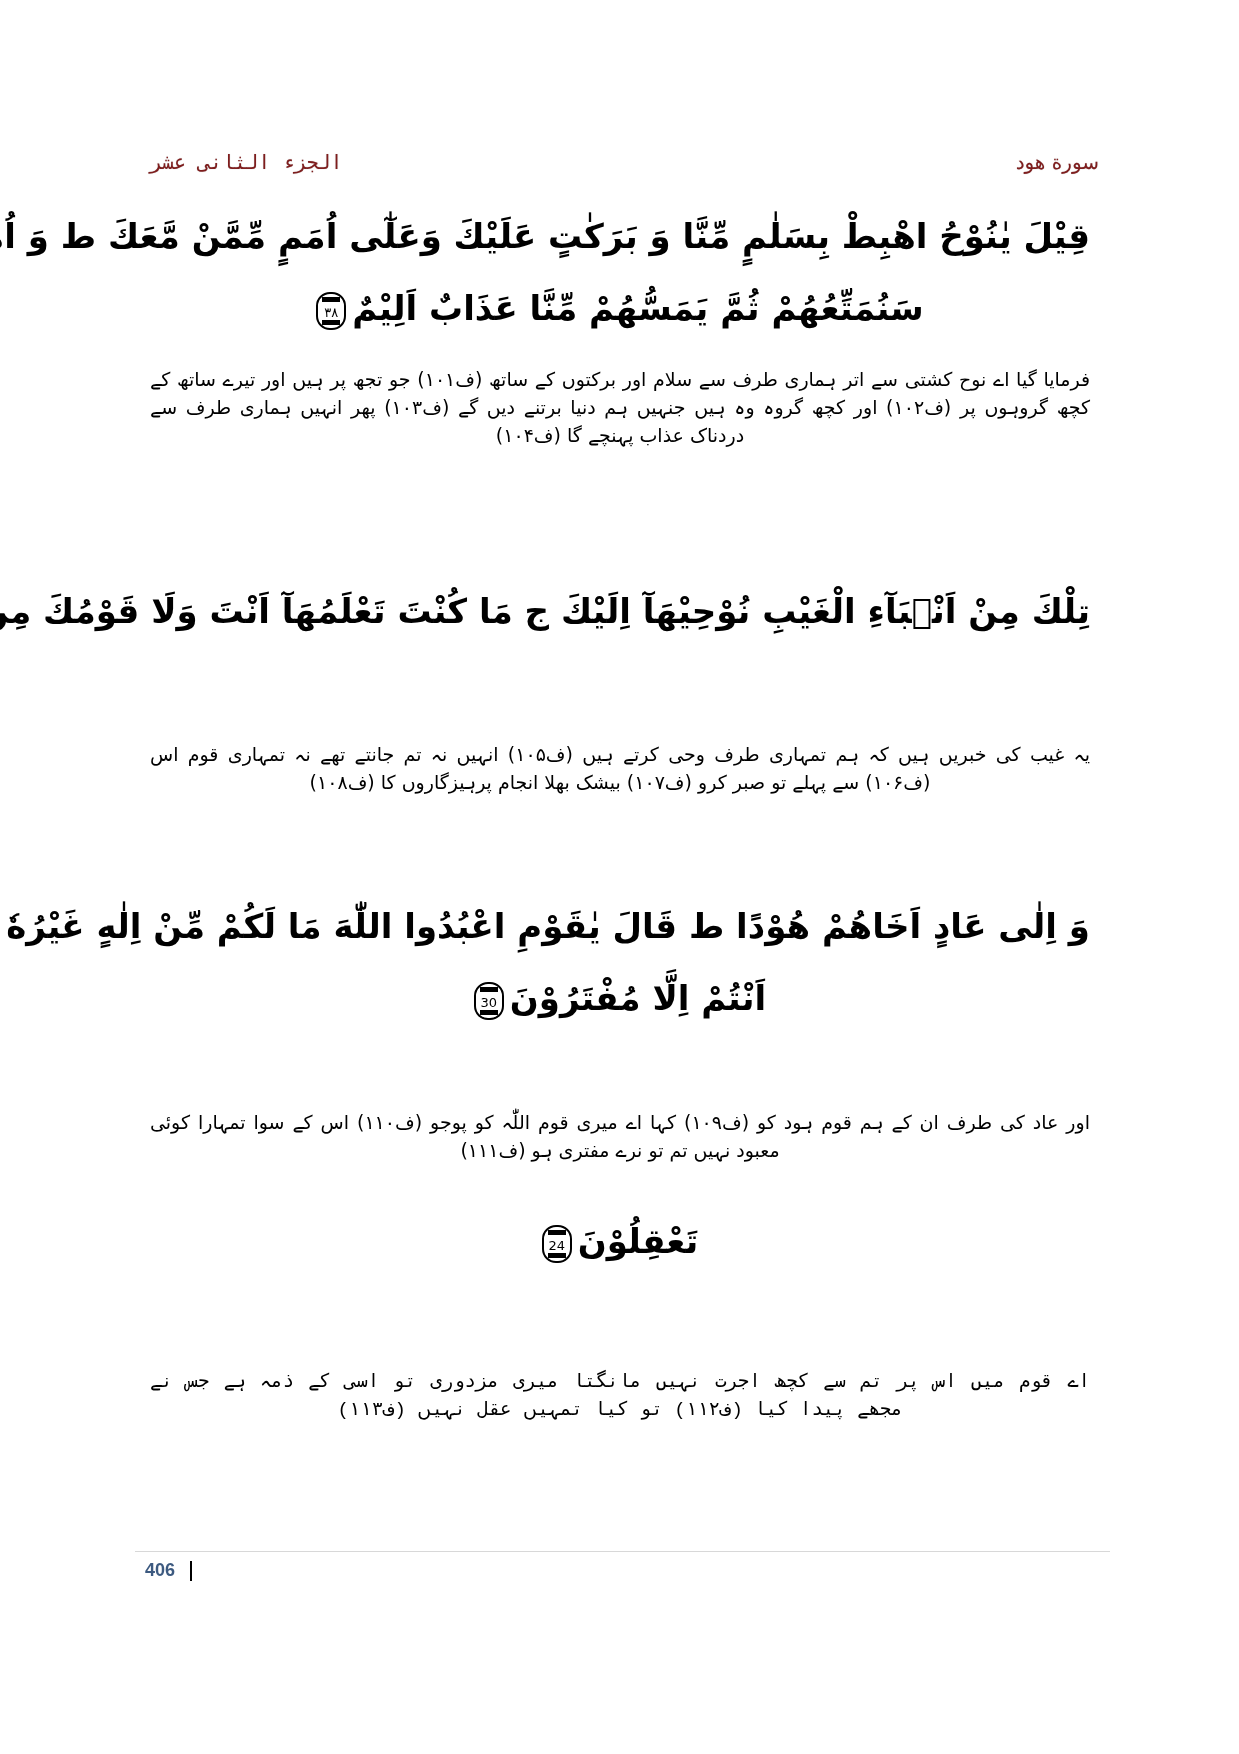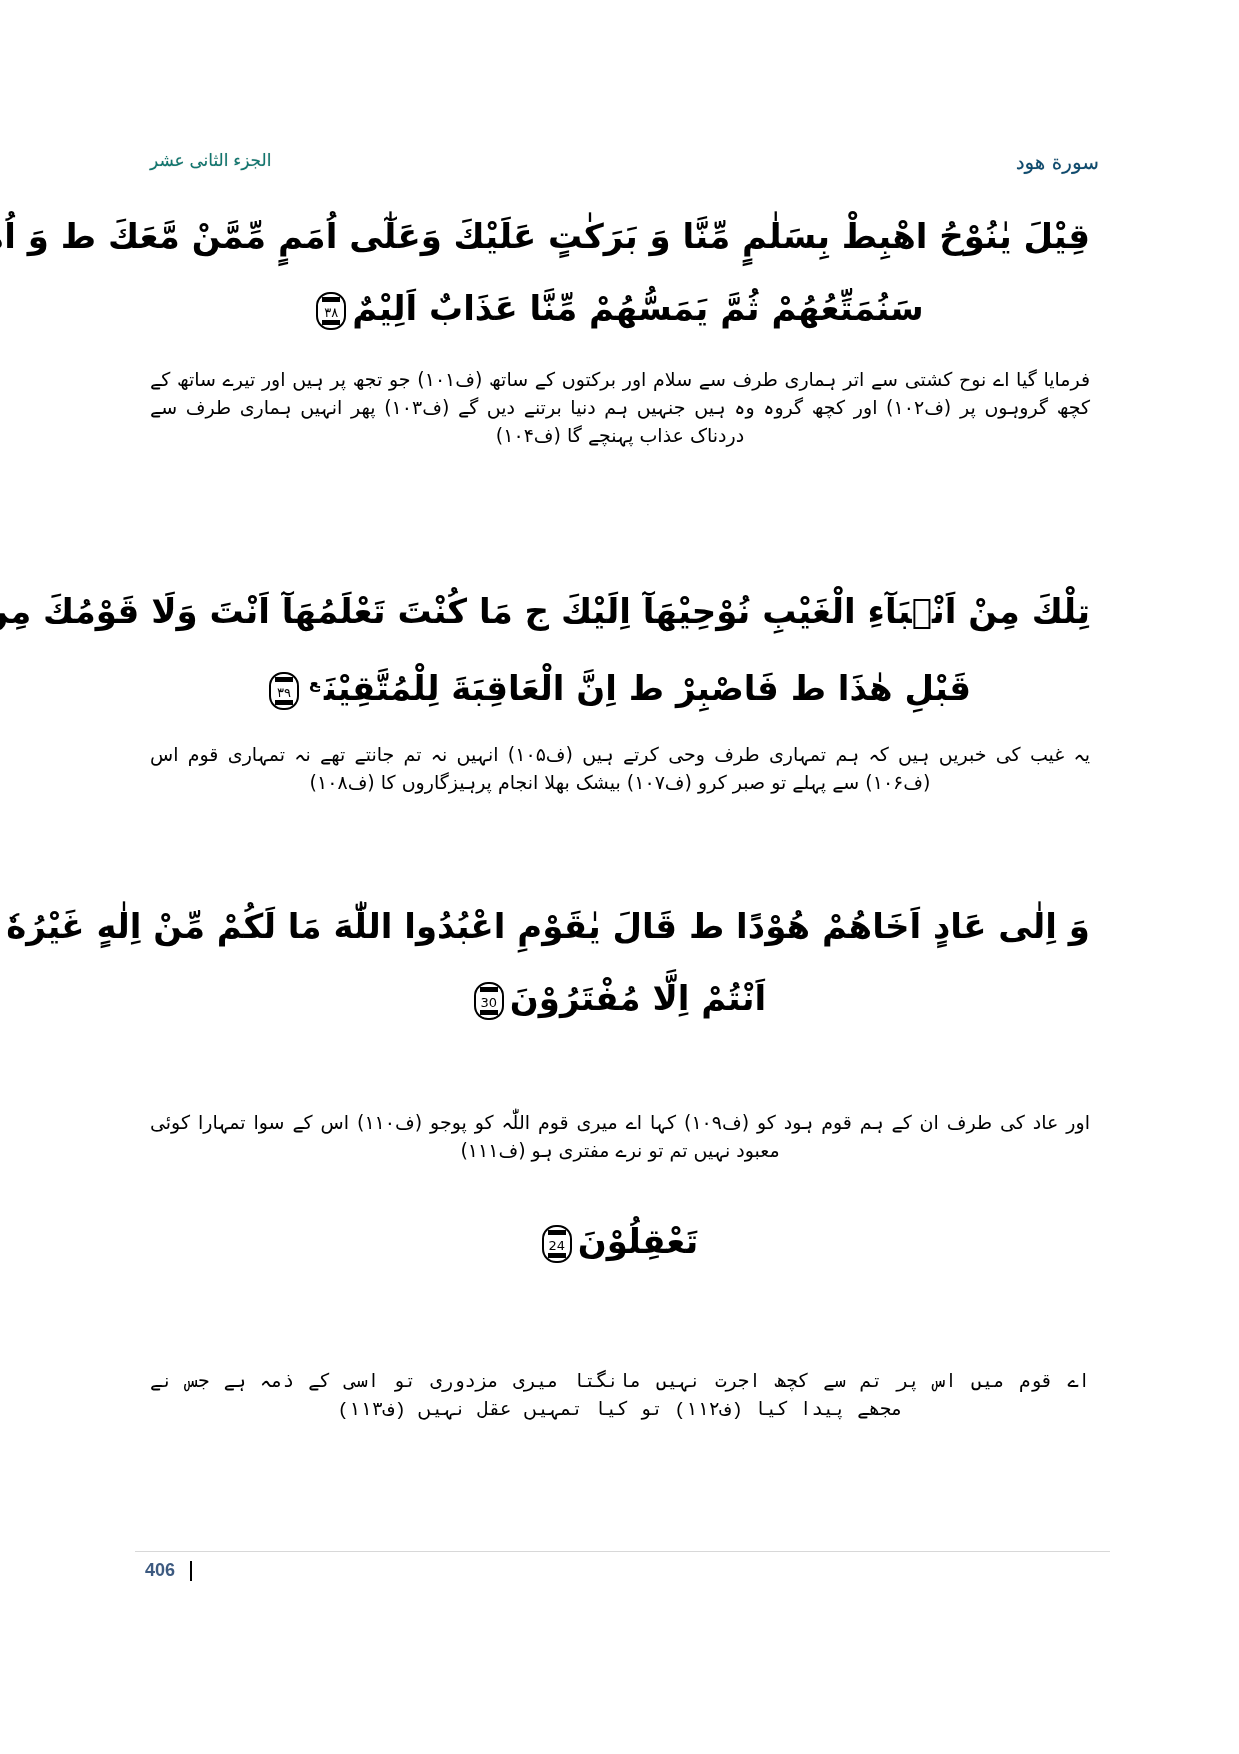--- a/index.html
+++ b/index.html
@@ -1,21 +1,21 @@
 <!DOCTYPE html>
 <html><head>
 <meta charset="utf-8">
 <style>
   html, body { margin: 0; padding: 0; background: #ffffff; }
   body { width: 1239px; height: 1754px; position: relative; overflow: hidden;
          font-family: "DejaVu Sans", sans-serif; color: #000; }
-  .header-left { position: absolute; left: 150px; top: 150px; font-size: 17px; color: #0f766e;
-                 font-family: Liberation Sans, sans-serif; direction: rtl; letter-spacing: -1px;
+  .header-left { position: absolute; left: 150px; top: 150px; font-size: 20px; color: #7f1d1d;
+                 font-family: Liberation Mono, monospace; direction: rtl; letter-spacing: -1px;
                  text-shadow: 0 0 1px #bbb; }
-  .header-right { position: absolute; right: 140px; top: 150px; font-size: 20px; color: #0c4a6e;
+  .header-right { position: absolute; right: 140px; top: 150px; font-size: 20px; color: #7f1d1d;
                   font-family: "DejaVu Serif", serif; direction: rtl; text-shadow: 0 0 1px #bbb; }
   .block { position: absolute; left: 150px; width: 940px; direction: rtl; text-align: center; }
   .arabic { font-family: "DejaVu Sans", sans-serif; font-weight: bold; font-size: 34px;
             line-height: 72px; text-align-last: center; }
   .arabic .line { display: block; white-space: nowrap; }
   .urdu { font-family: "DejaVu Sans", sans-serif; font-size: 19px; line-height: 28px;
           text-align: justify; text-align-last: center; }
   .ayah-marker { display: inline-block; vertical-align: middle; width: 30px; height: 38px;
                  border: 2px solid #000; border-radius: 14px; position: relative;
                  margin-right: 6px; font-size: 13px; line-height: 38px; font-weight: normal;
@@ -37,21 +37,20 @@
 <div class="header-right">سورة هود</div>
 
 <div class="block arabic" style="top:200px;">
   <span class="line">قِيْلَ يٰنُوْحُ اهْبِطْ بِسَلٰمٍ مِّنَّا وَ بَرَكٰتٍ عَلَيْكَ وَعَلٰٓى اُمَمٍ مِّمَّنْ مَّعَكَ ط وَ اُمَمٌ</span>
   <span class="line"><span>سَنُمَتِّعُهُمْ ثُمَّ يَمَسُّهُمْ مِّنَّا عَذَابٌ اَلِيْمٌ</span><span class="ayah-marker">٣٨</span></span>
 </div>
 <div class="block urdu" style="top:365px;">فرمایا گیا اے نوح کشتی سے اتر ہماری طرف سے سلام اور برکتوں کے ساتھ (ف۱۰۱) جو تجھ پر ہیں اور تیرے ساتھ کے کچھ گروہوں پر (ف۱۰۲) اور کچھ گروہ وہ ہیں جنہیں ہم دنیا برتنے دیں گے (ف۱۰۳) پھر انہیں ہماری طرف سے دردناک عذاب پہنچے گا (ف۱۰۴)</div>
 
 <div class="block arabic" style="top:575px;">
   <span class="line">تِلْكَ مِنْ اَنْۢبَآءِ الْغَيْبِ نُوْحِيْهَآ اِلَيْكَ ج مَا كُنْتَ تَعْلَمُهَآ اَنْتَ وَلَا قَوْمُكَ مِنْ</span>
-  <span class="line"><span>قَبْلِ هٰذَا ط فَاصْبِرْ ط اِنَّ الْعَاقِبَةَ لِلْمُتَّقِيْنَ</span><span class="stop">ع</span><span class="ayah-marker">٣٩</span></span>
 </div>
 <div class="block urdu" style="top:740px;">یہ غیب کی خبریں ہیں کہ ہم تمہاری طرف وحی کرتے ہیں (ف۱۰۵) انہیں نہ تم جانتے تھے نہ تمہاری قوم اس (ف۱۰۶) سے پہلے تو صبر کرو (ف۱۰۷) بیشک بھلا انجام پرہیزگاروں کا (ف۱۰۸)</div>
 
 <div class="block arabic" style="top:890px;">
   <span class="line">وَ اِلٰى عَادٍ اَخَاهُمْ هُوْدًا ط قَالَ يٰقَوْمِ اعْبُدُوا اللّٰهَ مَا لَكُمْ مِّنْ اِلٰهٍ غَيْرُهٗ ط اِنْ</span>
   <span class="line"><span>اَنْتُمْ اِلَّا مُفْتَرُوْنَ</span><span class="ayah-marker">30</span></span>
 </div>
 <div class="block urdu" style="top:1108px;">اور عاد کی طرف ان کے ہم قوم ہود کو (ف۱۰۹) کہا اے میری قوم اللّٰہ کو پوجو (ف۱۱۰) اس کے سوا تمہارا کوئی معبود نہیں تم تو نرے مفتری ہو (ف۱۱۱)</div>
 
 <div class="block arabic" style="top:1205px;">

